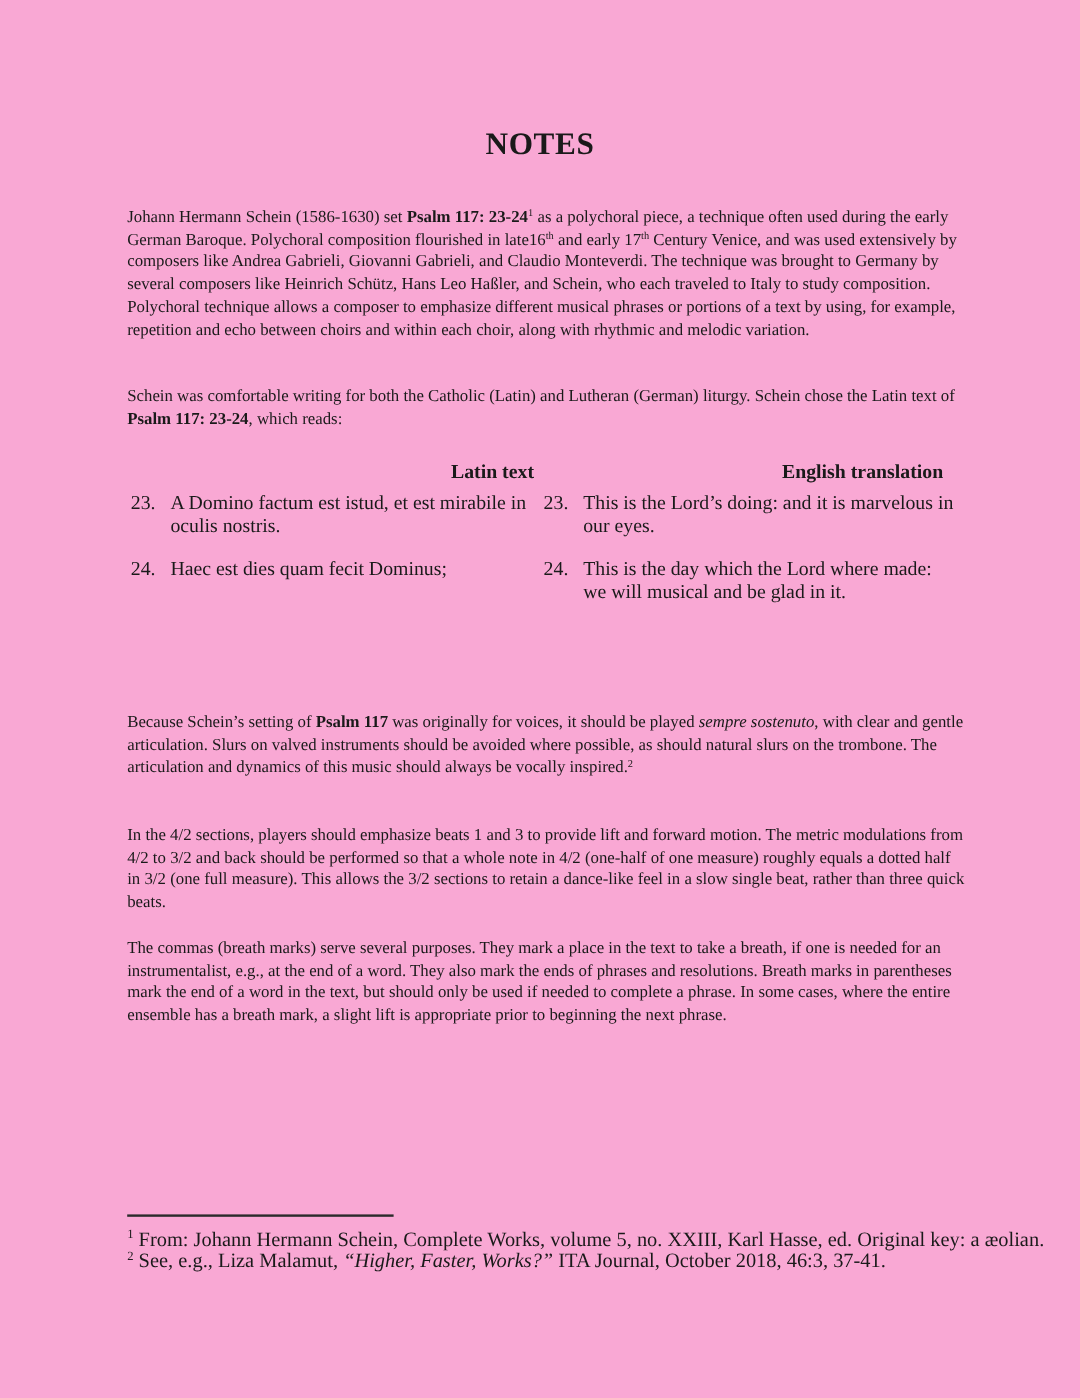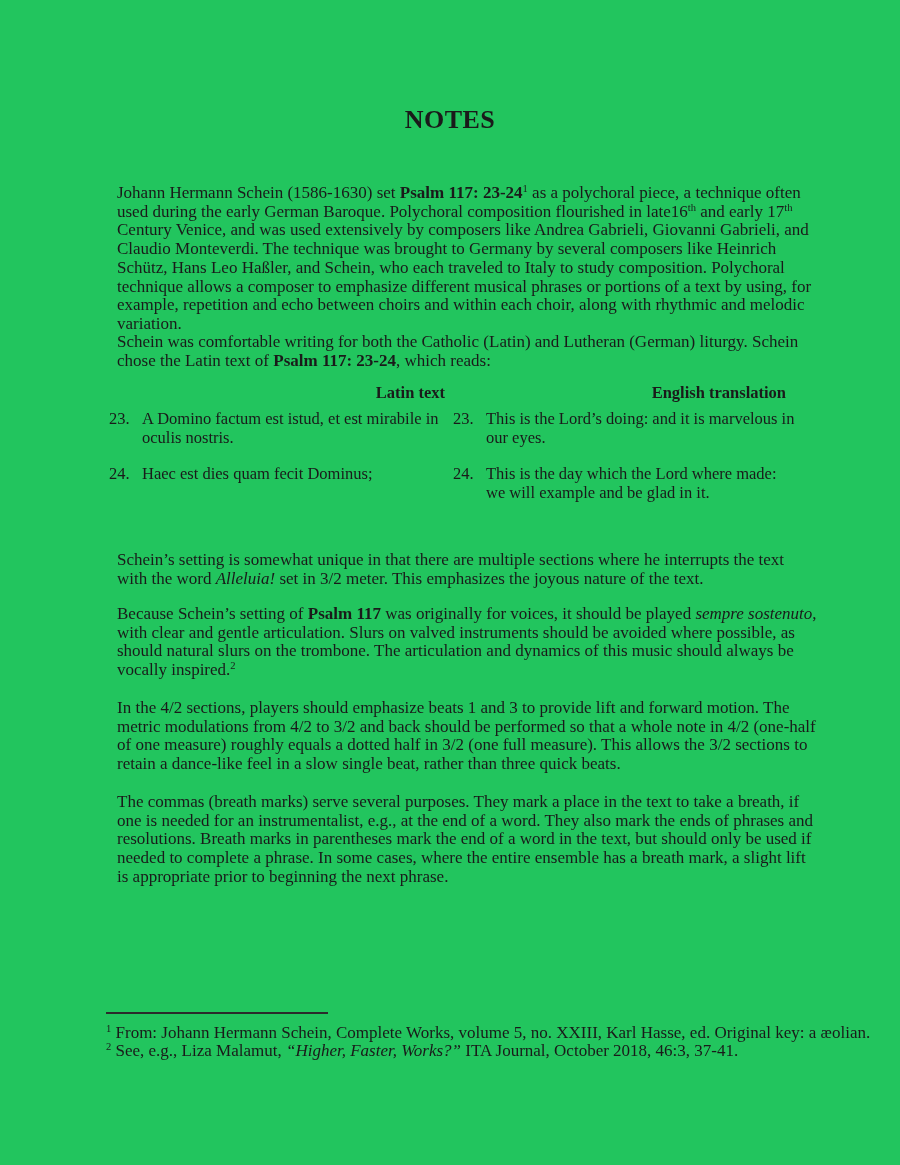--- a/index.html
+++ b/index.html
@@ -1,43 +1,43 @@
 <!DOCTYPE html>
 <html><head>
 <meta charset="utf-8">
 <style>
   html, body { margin: 0; padding: 0; background: #e8e8e8; }
   .page {
     position: relative;
     width: 900px;
     height: 1165px;
     margin: 0 auto;
-    background: #22c55e;
+    background: #f9a8d4;
     font-family: "Liberation Serif", "DejaVu Serif", serif;
     color: #1a1a1a;
     overflow: hidden;
   }
   .title {
     position: absolute;
     top: 105px;
     left: 0;
     width: 900px;
     margin: 0;
     text-align: center;
     font-size: 26px;
     font-weight: bold;
     letter-spacing: 0.5px;
     line-height: 30px;
   }
   .para {
     position: absolute;
     left: 106px;
     width: 700px;
-    margin: 11px;
-    font-size: 17px;
+    margin: 0;
+    font-size: 14px;
     line-height: 18.7px;
     text-align: left;
   }
   .b { font-weight: bold; }
   .i { font-style: italic; }
   sup {
     font-size: 62%;
     vertical-align: baseline;
     position: relative;
     top: -0.55em;
@@ -115,26 +115,25 @@
     <div class="verse-cell latin">
       <span class="verse-num">24.</span>
       <span class="verse-text">
           <div>Haec est dies quam fecit Dominus;</div>
         </span>
     </div>
     <div class="verse-cell english">
       <span class="verse-num">24.</span>
       <span class="verse-text">
           <div>This is the day which the Lord where made:</div>
-          <div>we will example and be glad in it.</div>
+          <div>we will musical and be glad in it.</div>
         </span>
     </div>
   </div>
 
-  <p class="para" style="top:540px"><span>Schein’s setting is somewhat unique in that there are multiple sections where he interrupts the text with the word </span><span class="i">Alleluia!</span><span> set in 3/2 meter. This emphasizes the joyous nature of the text.</span></p>
 
   <p class="para" style="top:594px"><span>Because Schein’s setting of </span><span class="b">Psalm 117</span><span> was originally for voices, it should be played </span><span class="i">sempre sostenuto</span><span>, with clear and gentle articulation. Slurs on valved instruments should be avoided where possible, as should natural slurs on the trombone. The articulation and dynamics of this music should always be vocally inspired.</span><sup>2</sup></p>
 
   <p class="para" style="top:688px"><span>In the 4/2 sections, players should emphasize beats 1 and 3 to provide lift and forward motion. The metric modulations from 4/2 to 3/2 and back should be performed so that a whole note in 4/2 (one-half of one measure) roughly equals a dotted half in 3/2 (one full measure). This allows the 3/2 sections to retain a dance-like feel in a slow single beat, rather than three quick beats.</span></p>
 
   <p class="para" style="top:782px"><span>The commas (breath marks) serve several purposes. They mark a place in the text to take a breath, if one is needed for an instrumentalist, e.g., at the end of a word. They also mark the ends of phrases and resolutions. Breath marks in parentheses mark the end of a word in the text, but should only be used if needed to complete a phrase. In some cases, where the entire ensemble has a breath mark, a slight lift is appropriate prior to beginning the next phrase.</span></p>
 
   <div class="fn-rule"></div>
 
   <div class="footnotes">

